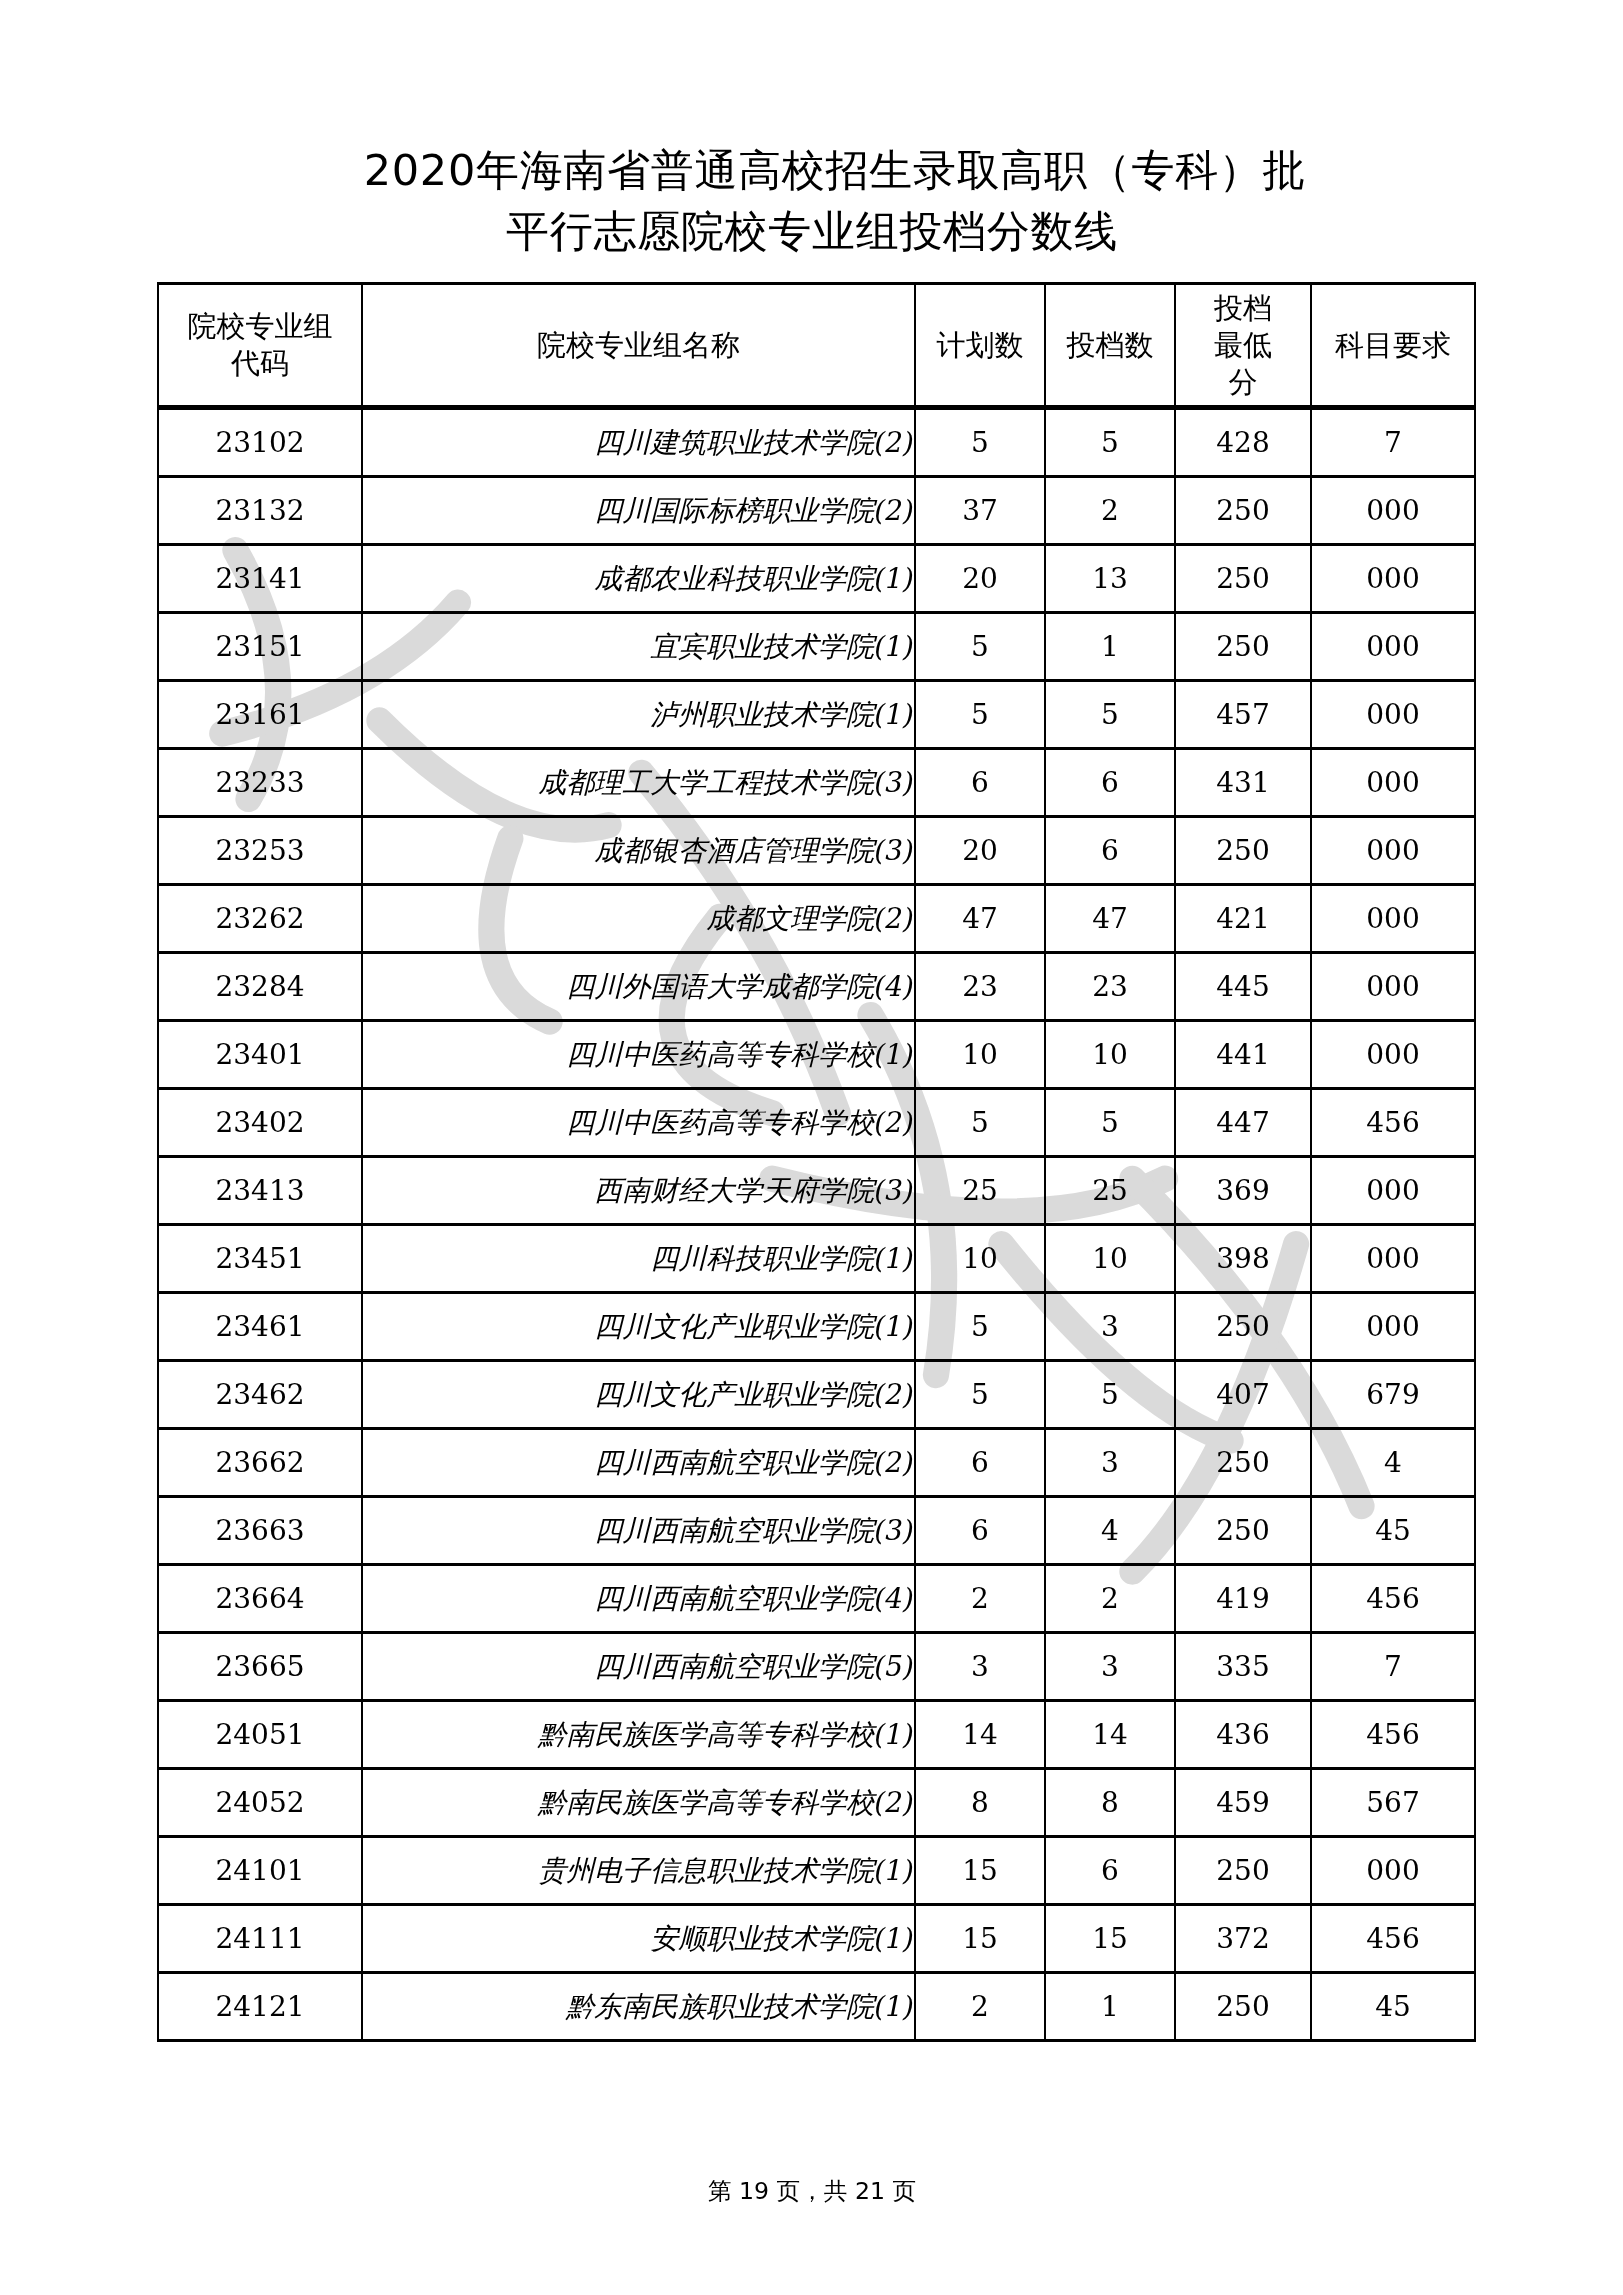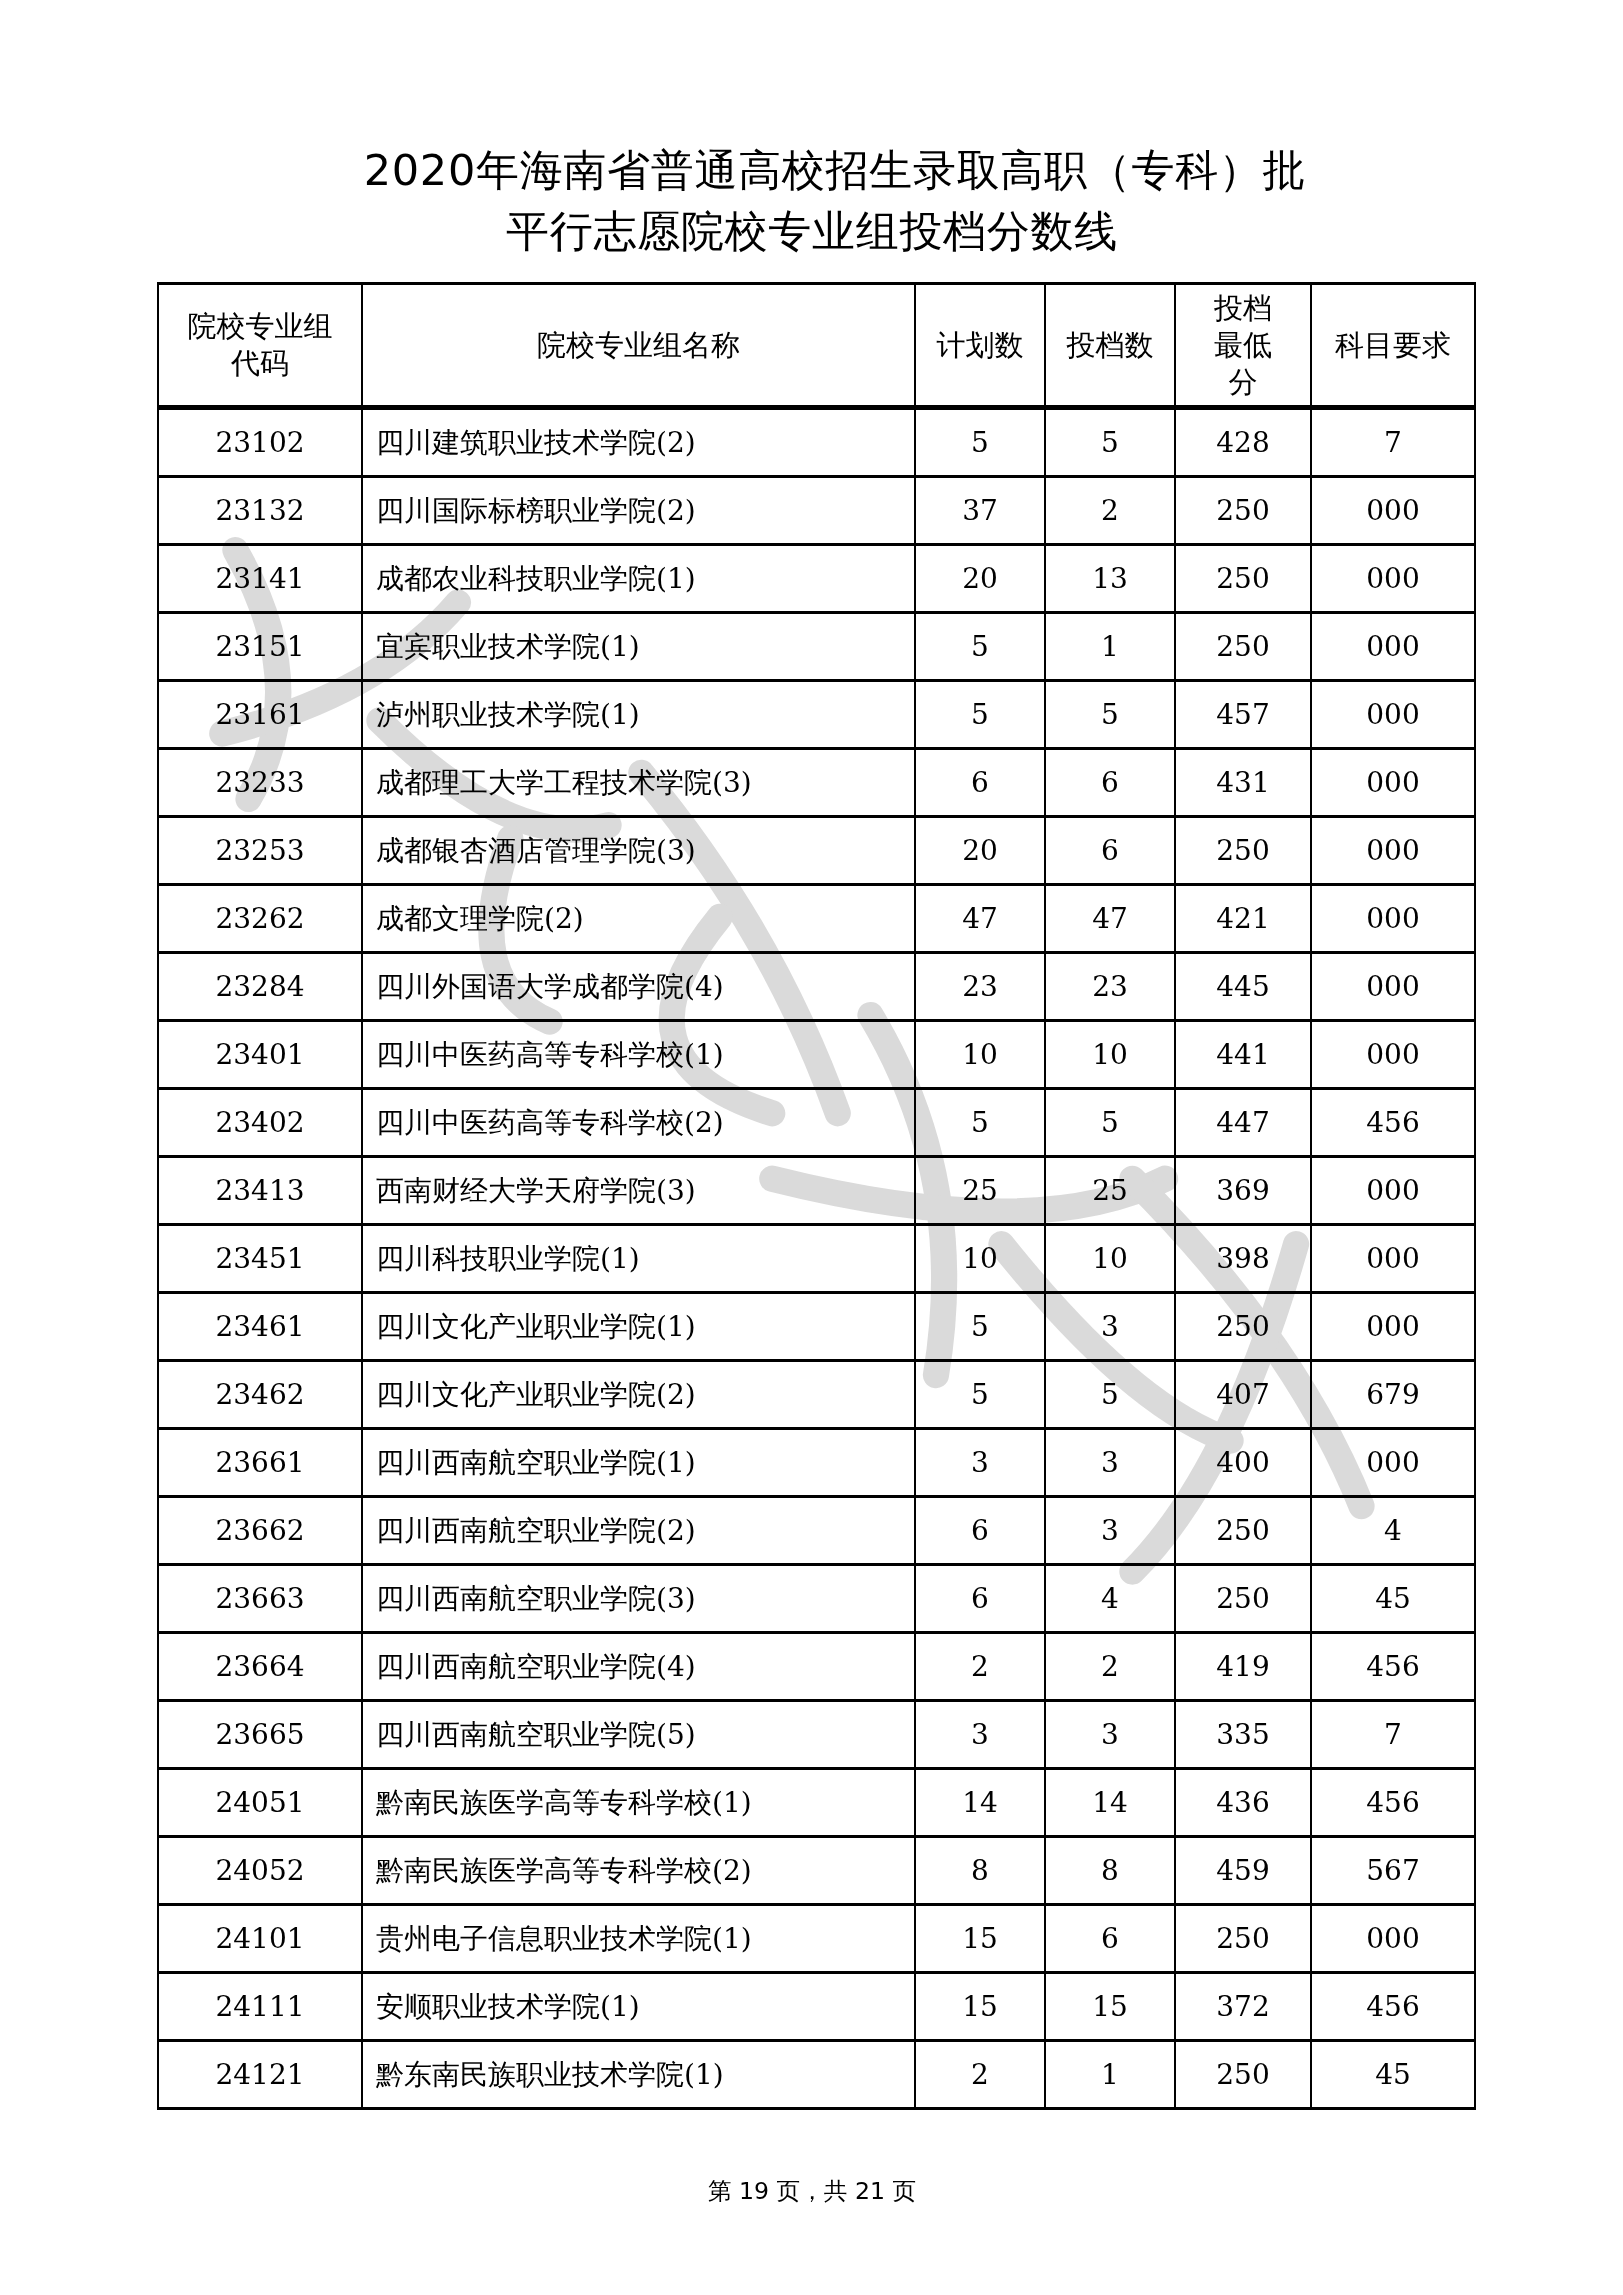--- a/index.html
+++ b/index.html
@@ -8,21 +8,21 @@
   .title { position:absolute; left:0; width:1624px; text-align:center;
            font-family:"DejaVu Sans","Liberation Sans",sans-serif; font-size:43px; line-height:1; letter-spacing:0.7px; }
   .t1 { top:149px;margin-left:23px; }
   .t2 { top:210px;font-family:Liberation Serif, serif; }
   table { position:absolute; left:157px; top:282px; width:1315px; border-collapse:collapse; table-layout:fixed; }
   td, th { border:2px solid #000; text-align:center; vertical-align:middle; padding:0; font-weight:normal; }
   tr.row td { border-bottom:3.9px solid #000; }
   th { height:120px; font-size:29px; line-height:37px; font-family:"DejaVu Sans","Liberation Sans",sans-serif; }
   thead th { border-top:3.9px solid #000; border-bottom:5.2px solid #000; }
   tr.row td { height:65px; font-size:28px; }
-  td.name { text-align:left; padding-left:13px; }
+  td.name { text-align:right; padding-left:13px;font-style:italic; }
   .watermark { position:absolute; left:183px; top:524px; width:1244px; height:1244px; pointer-events:none; }
   .footer { position:absolute; top:2175px; left:0; width:1624px; text-align:center;
             font-family:"DejaVu Sans","Liberation Sans",sans-serif; font-size:23.6px; }
 </style>
 </head>
 <body>
 
 <div class="title t1">2020年海南省普通高校招生录取高职（专科）批</div>
 <div class="title t2">平行志愿院校专业组投档分数线</div>
 
@@ -176,28 +176,20 @@
       </tr>
       <tr class="row">
         <td>23462</td>
         <td class="name">四川文化产业职业学院(2)</td>
         <td>5</td>
         <td>5</td>
         <td>407</td>
         <td>679</td>
       </tr>
       <tr class="row">
-        <td>23661</td>
-        <td class="name">四川西南航空职业学院(1)</td>
-        <td>3</td>
-        <td>3</td>
-        <td>400</td>
-        <td>000</td>
-      </tr>
-      <tr class="row">
         <td>23662</td>
         <td class="name">四川西南航空职业学院(2)</td>
         <td>6</td>
         <td>3</td>
         <td>250</td>
         <td>4</td>
       </tr>
       <tr class="row">
         <td>23663</td>
         <td class="name">四川西南航空职业学院(3)</td>

